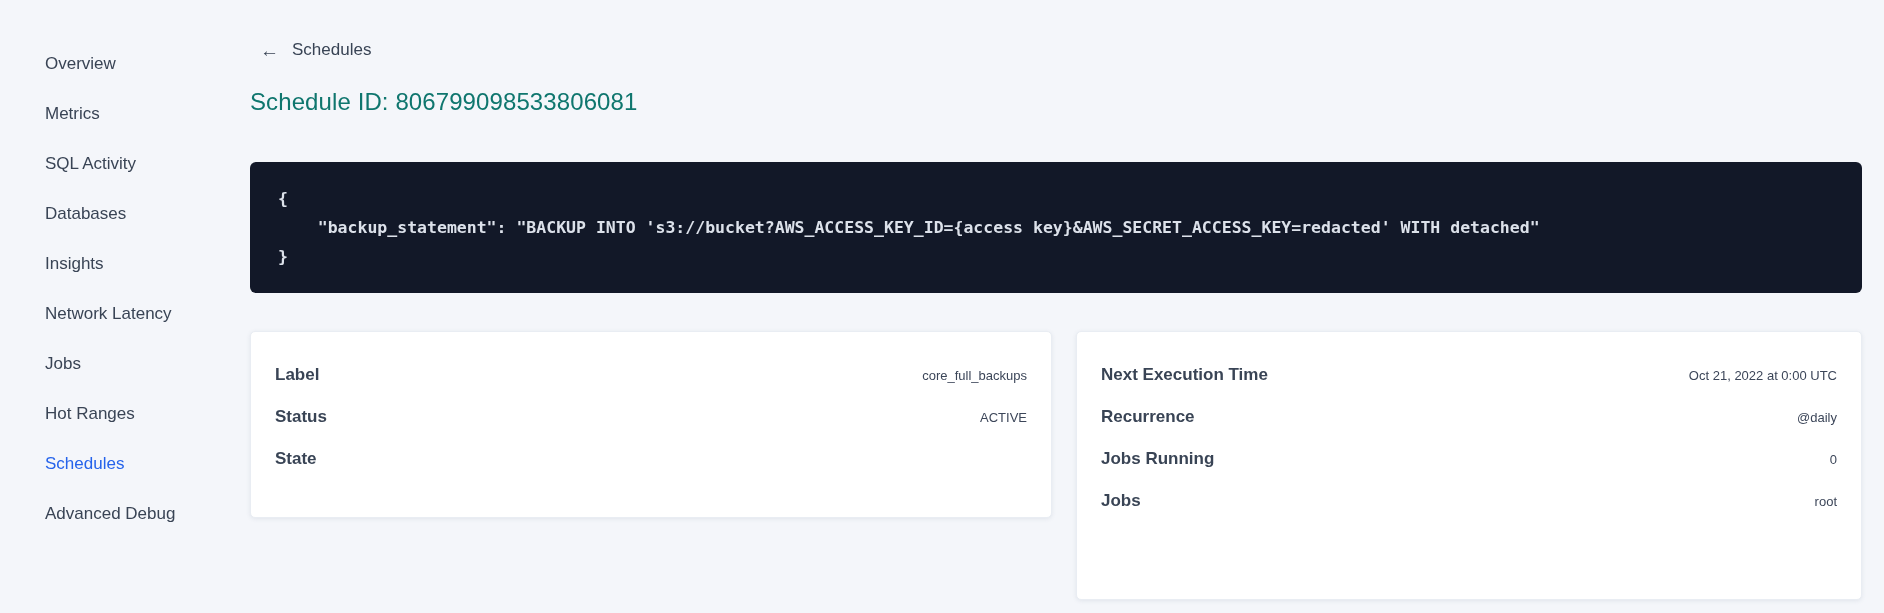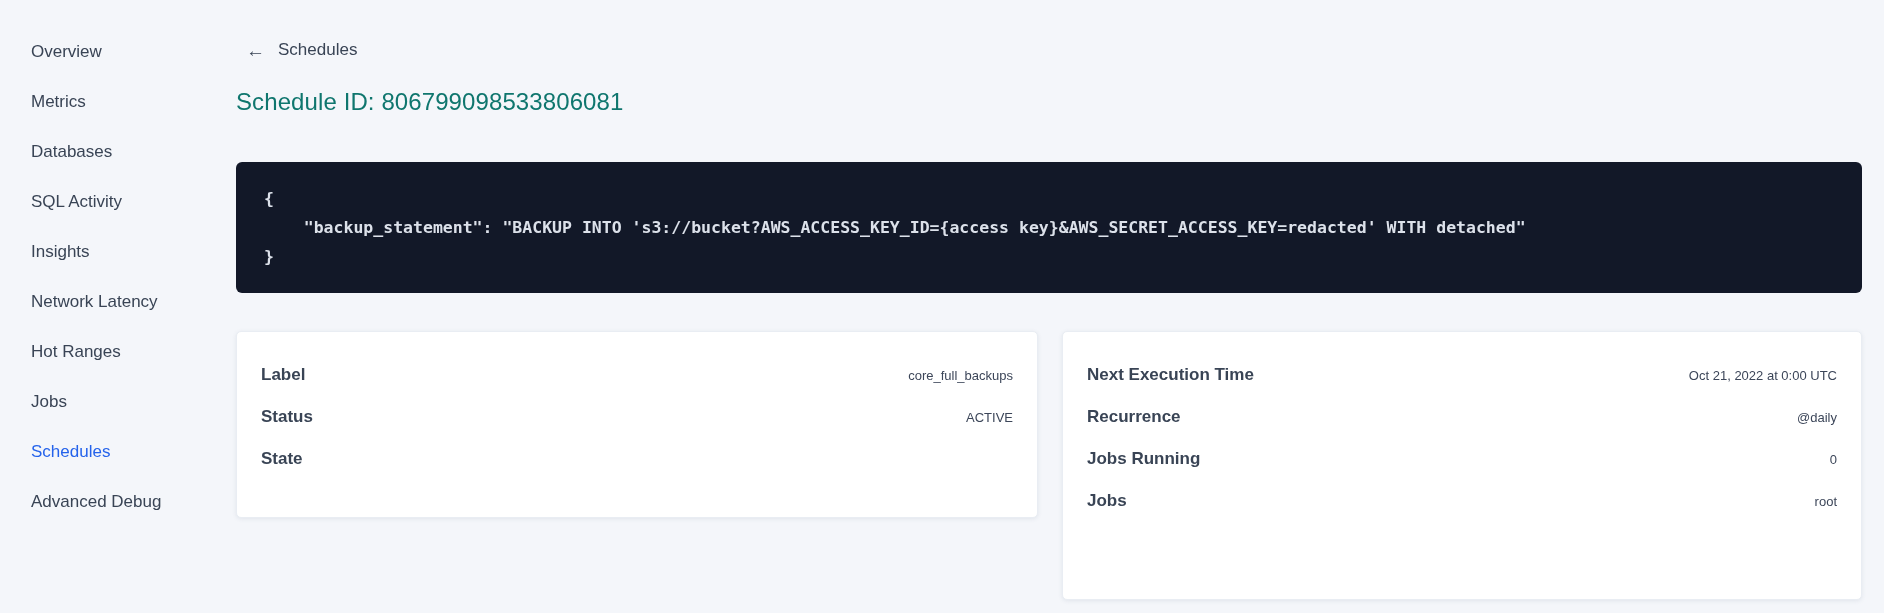--- a/index.html
+++ b/index.html
@@ -8,21 +8,22 @@
     font-family: "Liberation Sans", sans-serif;
     background: #f4f6fa;
     color: #394455;
     display: flex;
     overflow: hidden;
   }
 
   
   .sidebar {
     flex: 0 0 236px;
-    padding-top: 27px;
+    padding-top: 39px;
+    margin-left: 14px;
   }
   .nav-item {
     display: flex;
     align-items: center;
     height: 50px;
     padding-left: 31px;
     font-size: 17px;
     color: #394455;
     cursor: pointer;
     text-decoration: none;
@@ -107,26 +108,26 @@
     color: #3c4659;
     text-align: right;
   }
 </style>
 </head>
 <body>
 
 <nav class="sidebar">
   <a class="nav-item">Overview</a>
   <a class="nav-item">Metrics</a>
+  <a class="nav-item">SQL Activity</a>
   <a class="nav-item">Databases</a>
-  <a class="nav-item">SQL Activity</a>
   <a class="nav-item">Insights</a>
   <a class="nav-item">Network Latency</a>
+  <a class="nav-item">Jobs</a>
   <a class="nav-item">Hot Ranges</a>
-  <a class="nav-item">Jobs</a>
   <a class="nav-item active">Schedules</a>
   <a class="nav-item">Advanced Debug</a>
 </nav>
 
 <main class="main">
 
   <div class="back-row">
     <span class="back-arrow">←</span>
     <span class="back-label">Schedules</span>
   </div>

